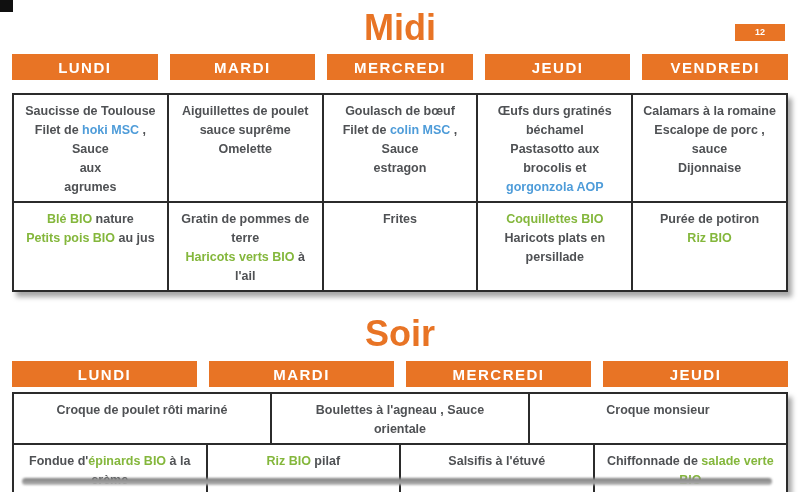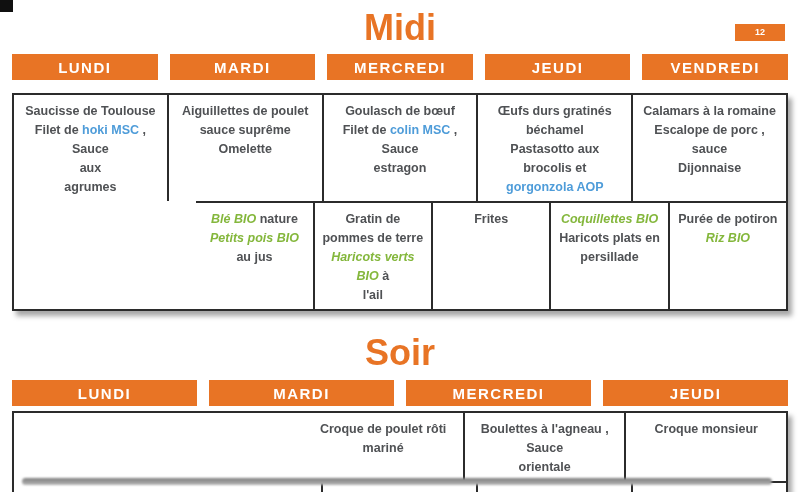--- a/index.html
+++ b/index.html
@@ -27,38 +27,37 @@
   .title-soir{padding-top:24px;margin-bottom:9px;}
   .menu{width:776px;margin:0 auto;}
   .menu-head{display:flex;gap:12px;}
   .menu-head .day{
     flex:1;background:var(--orange);color:#ffffff;text-align:center;font-weight:bold;
     font-size:15px;letter-spacing:1.5px;padding:6px 0 5px 0;line-height:1;
   }
   .menu-body{
     display:flex;flex-direction:column;border:2px solid var(--border);background:#fff;
     box-shadow:4px 5px 5px rgba(0,0,0,0.35);
-    align-items:flex-end;
   }
   .body-midi{margin-top:13px;}
   .body-soir{margin-top:5px;}
   .menu-row{display:flex;}
   .menu-row + .menu-row{border-top:2px solid var(--border);}
   .body-midi .menu-row:first-child{min-height:84px;}
   .body-midi .menu-row:last-child{min-height:66px;}
   .body-soir .menu-row:first-child{min-height:39px;}
   .body-soir .menu-row:last-child{min-height:59px;}
   .menu-cell{
     flex:1;padding:7px 6px 4px 6px;text-align:center;font-weight:bold;font-size:12.5px;
     color:var(--text);line-height:19px;
   }
   .menu-cell + .menu-cell{border-left:2px solid var(--border);}
   .seg-n{color:var(--text);}
   .seg-b{color:var(--blue);}
-  .seg-g{color:var(--green);font-style:italic;}
+  .seg-g{color:var(--green);}
   .bottom-shadow{
     position:absolute;left:22px;right:28px;bottom:7px;height:7px;border-radius:4px;
     background:linear-gradient(to bottom,#7d7d7d,#b5b5b5);filter:blur(1.2px);
   }
 </style>
 </head>
 <body>
 
 <div class="corner-mark"></div>
 <div class="badge">12</div>

